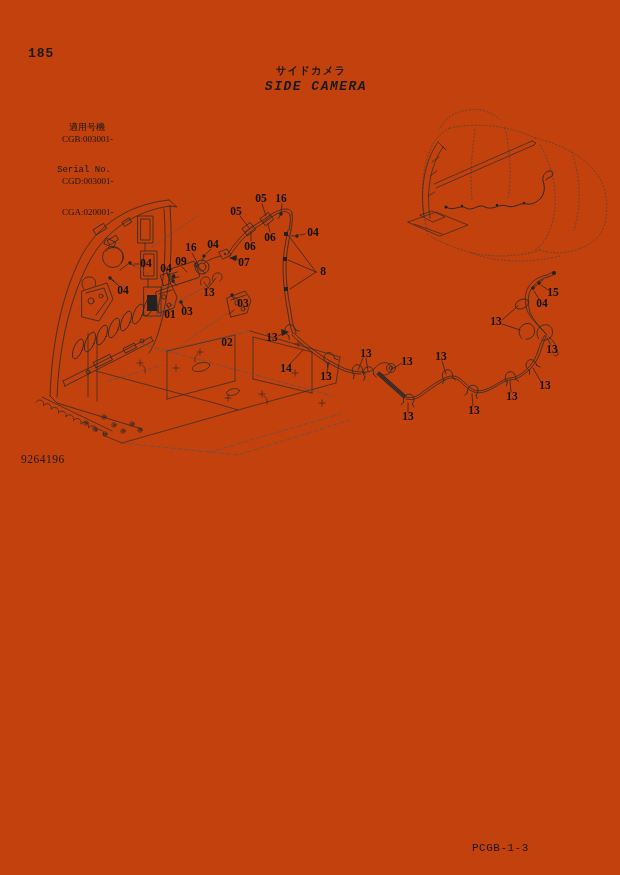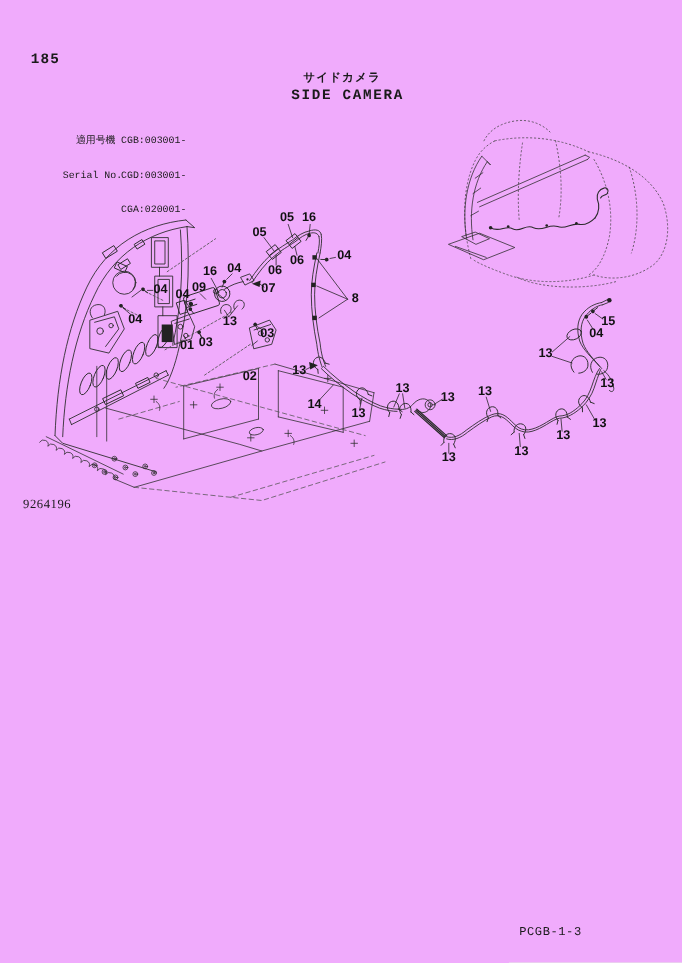--- a/index.html
+++ b/index.html
@@ -1,36 +1,36 @@
 <!DOCTYPE html>
 <html><head>
 <meta charset="utf-8">
 <style>
   html,body{margin:0;padding:0;background:#e8e8e8;}
   .page{
     position:relative;width:620px;height:875px;margin:0 auto;
-    background:#f0abfc;overflow:hidden;
+    background:#c2410c;overflow:hidden;
     font-family:"Liberation Mono","DejaVu Sans Mono",monospace;color:#1a1a1a;
   }
   .abs{position:absolute;white-space:pre;}
   .page-number{left:28px;top:46px;font-size:13px;font-weight:700;letter-spacing:1px;}
   .serial-block{left:57px;top:102px;font-size:9px;line-height:10.5px;}
-  .serial-row{display:flex;}
+  .serial-row{display:flex;flex-direction:column;}
   .serial-label{display:inline-block;width:48px;text-align:right;}
-  .serial-value{display:inline-block;margin-left:5px;}
+  .serial-value{display:inline-block;margin-left:5px;font-family:Liberation Serif, serif;}
   .title-jp{left:311px;top:64px;transform:translateX(-50%);font-size:10.5px;font-weight:600;
             font-family:"DejaVu Sans",sans-serif;letter-spacing:1px;}
-  .title-en{left:316px;top:79px;transform:translateX(-50%);font-size:13px;font-weight:600;letter-spacing:1.5px;}
+  .title-en{left:316px;top:79px;transform:translateX(-50%);font-size:13px;font-weight:600;letter-spacing:1.5px;font-style:italic;}
   .fig-number{left:21px;top:453px;font-size:11.5px;letter-spacing:0.5px;font-family:Liberation Serif, serif;}
   .plate-code{left:472px;top:842px;font-size:11px;letter-spacing:0.5px;}
   #diagram-svg{position:absolute;left:0;top:0;}
   #callout-layer{position:absolute;left:0;top:0;width:620px;height:875px;pointer-events:none;}
   .callout{
     position:absolute;transform:translate(-50%,-50%);
-    font-family:Liberation Sans, sans-serif;
+    font-family:Liberation Serif, serif;
     font-size:11.5px;font-weight:700;color:#111;line-height:1;
   }
 </style>
 </head>
 <body>
 
 <div class="page">
 
   <div class="abs page-number">185</div>
 

